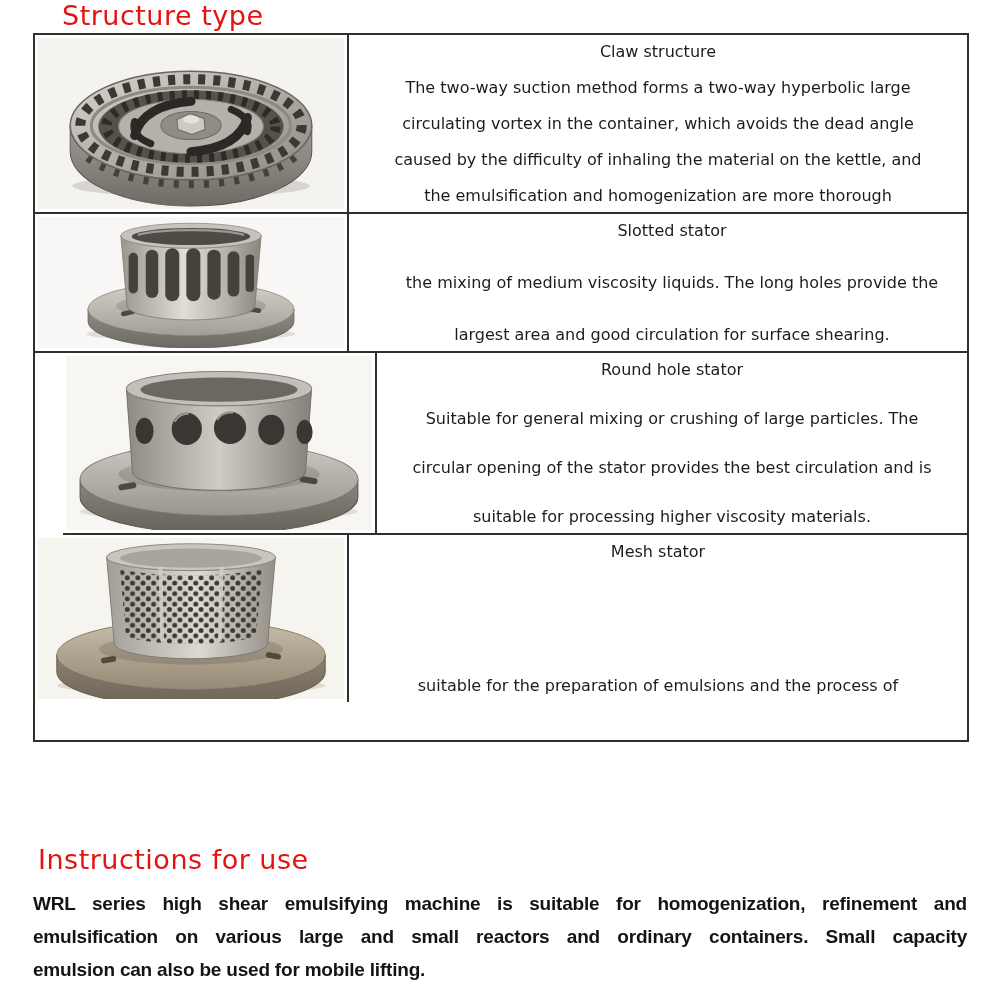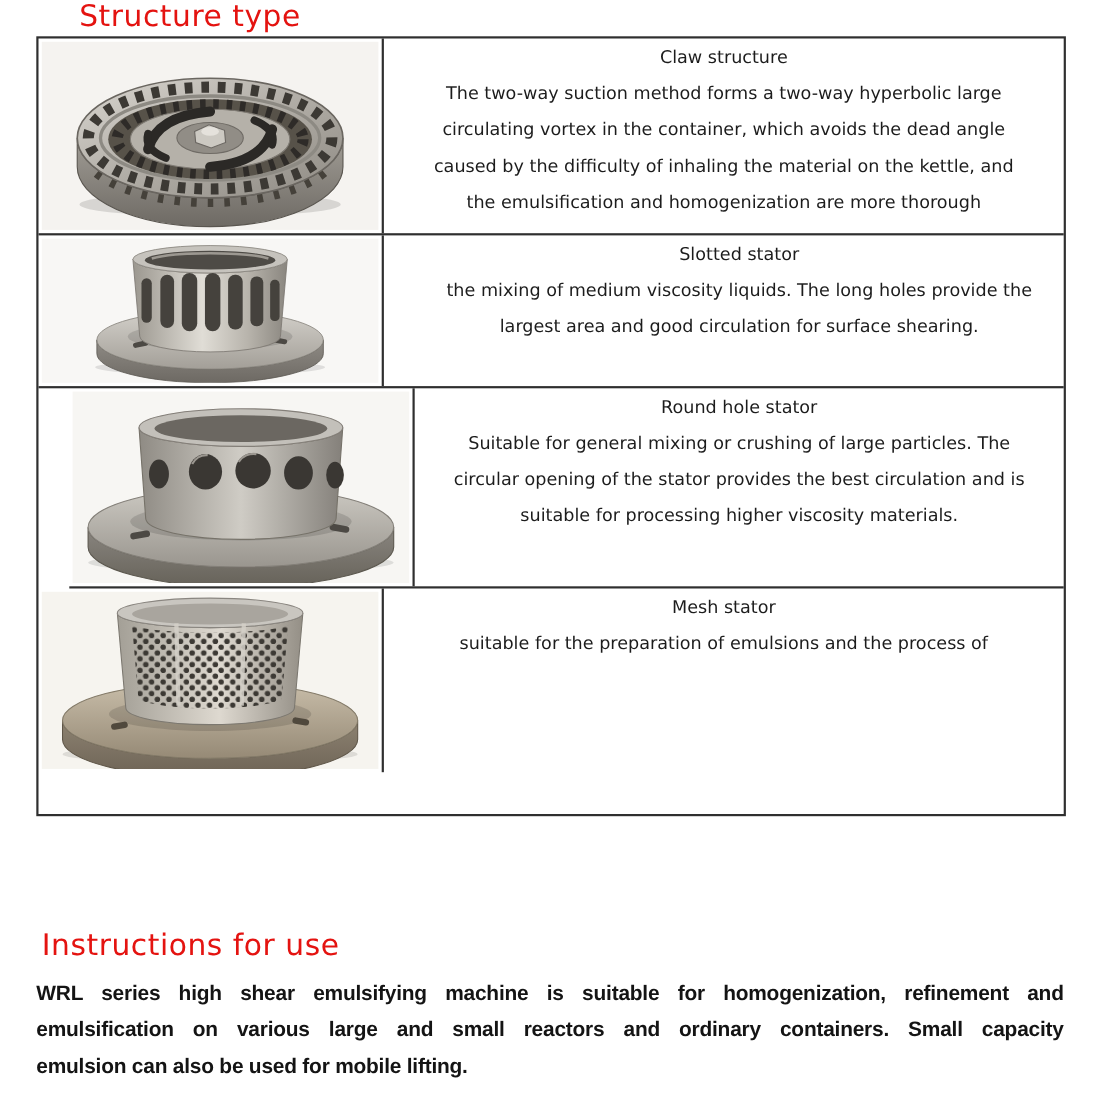--- a/index.html
+++ b/index.html
@@ -4,38 +4,38 @@
 <style>
   html,body{margin:0;padding:0;background:#ffffff;}
   .page{
     position:relative;width:1000px;height:1000px;background:#ffffff;
     font-family:"DejaVu Sans",sans-serif;overflow:hidden;
   }
   .heading{
     position:absolute;color:#e41310;font-size:27px;line-height:32px;
     font-weight:400;letter-spacing:0.5px;white-space:nowrap;
   }
-  #h-structure{left:72px;top:0px;}
+  #h-structure{left:62px;top:0px;}
   #h-instructions{left:38px;top:844px;}
 
   .spec-table{
     position:absolute;left:33px;top:33px;width:936px;height:709px;
     border:2px solid #2f2f2f;box-sizing:border-box;background:#ffffff;
   }
   .t-row{display:grid;grid-template-columns:314px 1fr;box-sizing:border-box;
     border-bottom:2px solid #2f2f2f;}
   .t-row.r1{height:179px;} .t-row.r2{height:139px;gap:28px;}
   .t-row.r3{height:182px;margin-left:28px;} .t-row.r4{height:167px;border-bottom:none;}
   .cell{box-sizing:border-box;overflow:hidden;}
   .cell-img{border-right:2px solid #2f2f2f;display:flex;align-items:center;justify-content:center;padding:3px;}
   .photo{width:100%;height:100%;display:flex;align-items:center;justify-content:center;}
   .photo svg{width:100%;height:100%;}
   .ph1{background:#f5f3f0;} .ph2{background:#f8f7f5;} .ph3{background:#f7f6f3;} .ph4{background:#f6f4ef;}
   .cell-txt{
-    display:flex;flex-direction:column;justify-content:flex-start;align-items:center;
+    display:flex;flex-direction:column;justify-content:space-between;align-items:center;
     text-align:center;color:#1c1c1c;font-size:16px;line-height:33px;padding:0 6px;
   }
   .cell-line{white-space:nowrap;}
   .cell-title{white-space:nowrap;}
 
   .instructions{
     position:absolute;left:33px;top:887px;width:934px;color:#141414;
     font-family:"Liberation Sans","DejaVu Sans",sans-serif;
     font-weight:700;font-size:19px;line-height:33px;letter-spacing:-0.2px;
   }

